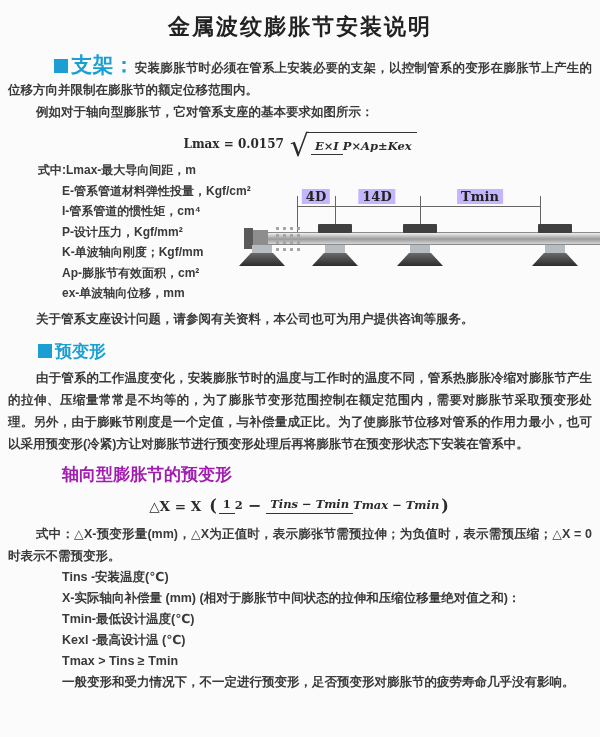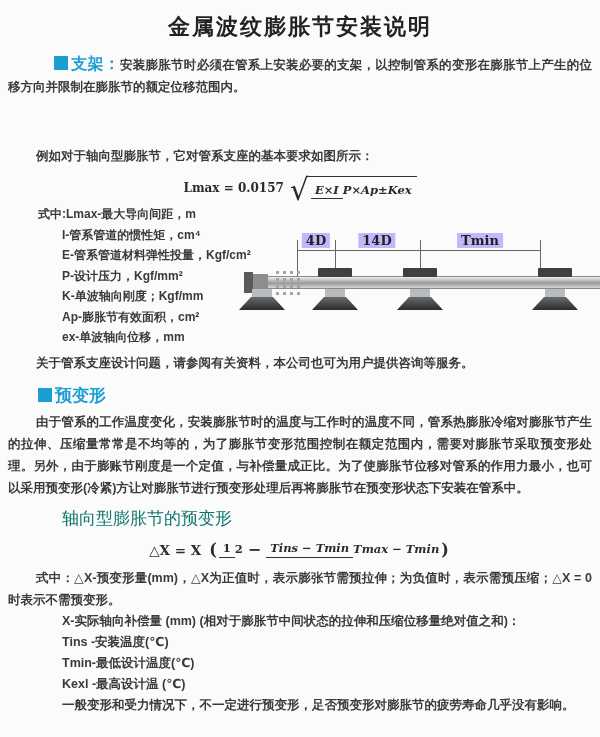--- a/index.html
+++ b/index.html
@@ -16,28 +16,28 @@
     padding-top:12px;
     text-align:center;
     font-size:22px;
     font-weight:bold;
     color:#222;
     letter-spacing:2px;
   }
 
   p.body-text { font-size:12.5px; line-height:22px; text-align:justify; }
 
-  .sec-head-inline { color:#1b9fd2; font-size:16px; font-weight:bold;font-family:Liberation Mono, monospace; }
+  .sec-head-inline { color:#1b9fd2; font-size:21px; font-weight:bold; }
   .sq {
     display:inline-block; width:14px; height:14px;
     background:#1b9fd2; margin-right:3px; vertical-align:-1px;
   }
 
   .p-intro { margin-top:12px; text-indent:46px; }
-  .p-example { text-indent:28px;margin-top:47px; }
+  .p-example { text-indent:28px; }
 
   
   .math { font-family:"DejaVu Serif","Liberation Serif",serif; color:#2b2b2b; }
   .formula-row { display:flex; justify-content:center; align-items:center; }
   .f-lmax { margin:7px 0 3px; }
   .f-lhs { font-weight:bold; font-size:12px; margin-right:6px; }
   .rad { font-size:30px; font-weight:400; line-height:0.9; transform:translateY(2px); }
   .rootbox { border-top:1.5px solid #333; padding:2px 5px 0; margin-left:-3px; }
   .frac { display:inline-flex; flex-direction:row; align-items:center; font-size:11.5px; line-height:1.35; }
   .frac .num { border-bottom:1px solid #333; padding:0 4px; }
@@ -80,21 +80,21 @@
     position:absolute; left:0; top:29px; width:46px; height:13px;
     background:linear-gradient(#6a6a6a, #2c2c2c);
     clip-path:polygon(26% 0, 74% 0, 100% 100%, 0 100%);
   }
 
   .p-pm, .p-consult { font-size:12.5px; line-height:21px; }
   .p-pm { margin-left:30px; margin-top:2px; }
   .p-consult { text-indent:28px; }
 
   .sec-head { margin-top:10px; font-size:17px; font-weight:bold; color:#1b9fd2; margin-left:30px; }
-  .sub-head { color:#0f766e; font-size:17px; font-weight:normal; margin:8px 0 0 54px; }
+  .sub-head { color:#a21caf; font-size:17px; font-weight:bold; margin:8px 0 0 54px; }
 
   .p-body2 { margin-top:4px; text-indent:28px; }
   .p-exp { text-indent:28px; }
   .plain-line { font-size:12.5px; line-height:21px; margin-left:54px; white-space:nowrap; }
   .p-general { text-indent:0; }
 </style>
 </head>
 <body>
 
 <div class="page">
@@ -111,22 +111,22 @@
     <span class="rootbox">
       <span class="frac ital">
         <span class="num">E×I</span>
         <span class="den">P×Ap±Kex</span>
       </span>
     </span>
   </div>
 
   <div class="defs-wrap">
     <div class="def-line first">式中:Lmax-最大导向间距，m</div>
+    <div class="def-line">E-管系管道材料弹性投量，Kgf/cm²</div>
     <div class="def-line">I-管系管道的惯性矩，cm⁴</div>
-    <div class="def-line">E-管系管道材料弹性投量，Kgf/cm²</div>
     <div class="def-line">P-设计压力，Kgf/mm²</div>
     <div class="def-line">K-单波轴向刚度；Kgf/mm</div>
     <div class="def-line">Ap-膨胀节有效面积，cm²</div>
     <div class="def-line">ex-单波轴向位移，mm</div>
 
     <div class="diagram">
       <div class="dim-line"></div>
       <div class="tick" style="left:53px"></div>
       <div class="tick" style="left:91px"></div>
       <div class="tick" style="left:176px"></div>
@@ -180,19 +180,20 @@
     <span class="f-minus">−</span>
     <span class="frac ital">
       <span class="num">Tins − Tmin</span>
       <span class="den">Tmax − Tmin</span>
     </span>
     <span class="f-paren">)</span>
   </div>
 
   <p class="body-text p-exp">式中：△X-预变形量(mm)，△X为正值时，表示膨张节需预拉伸；为负值时，表示需预压缩；△X = 0时表示不需预变形。</p>
 
+  <div class="plain-line">Tins -安装温度(℃)</div>
   <div class="plain-line">X-实际轴向补偿量 (mm) (相对于膨胀节中间状态的拉伸和压缩位移量绝对值之和)：</div>
-  <div class="plain-line">Tins -安装温度(℃)</div>
   <div class="plain-line">Tmin-最低设计温度(℃)</div>
   <div class="plain-line">Kexl -最高设计温 (℃)</div>
+  <div class="plain-line">Tmax &gt; Tins ≥ Tmin</div>
   <div class="plain-line p-general">一般变形和受力情况下，不一定进行预变形，足否预变形对膨胀节的疲劳寿命几乎没有影响。</div>
 
 </div>
 
 </body></html>

